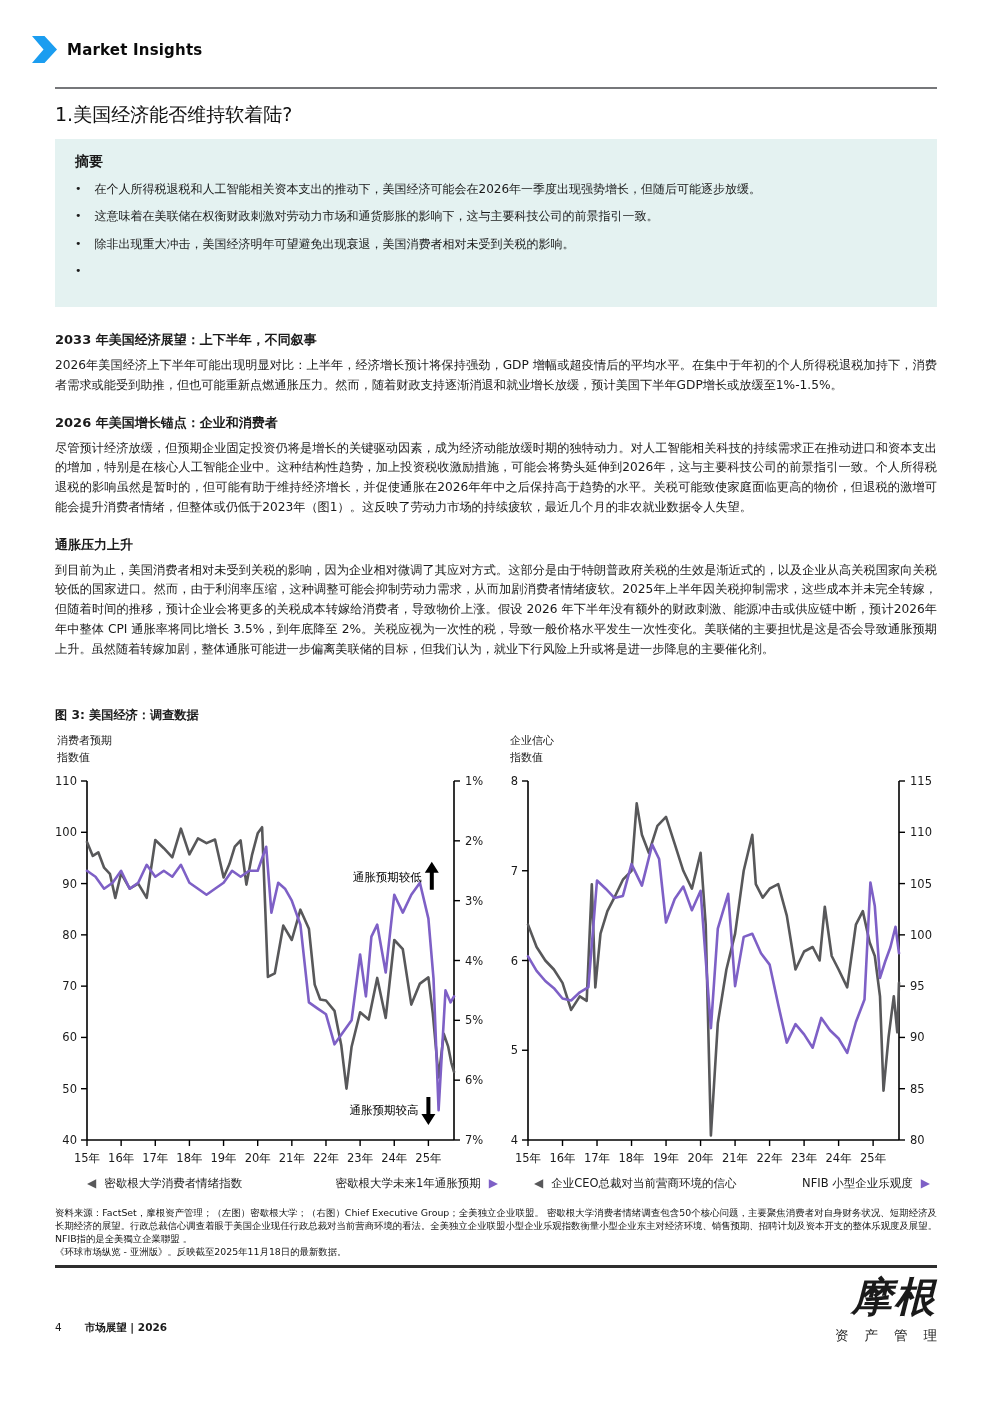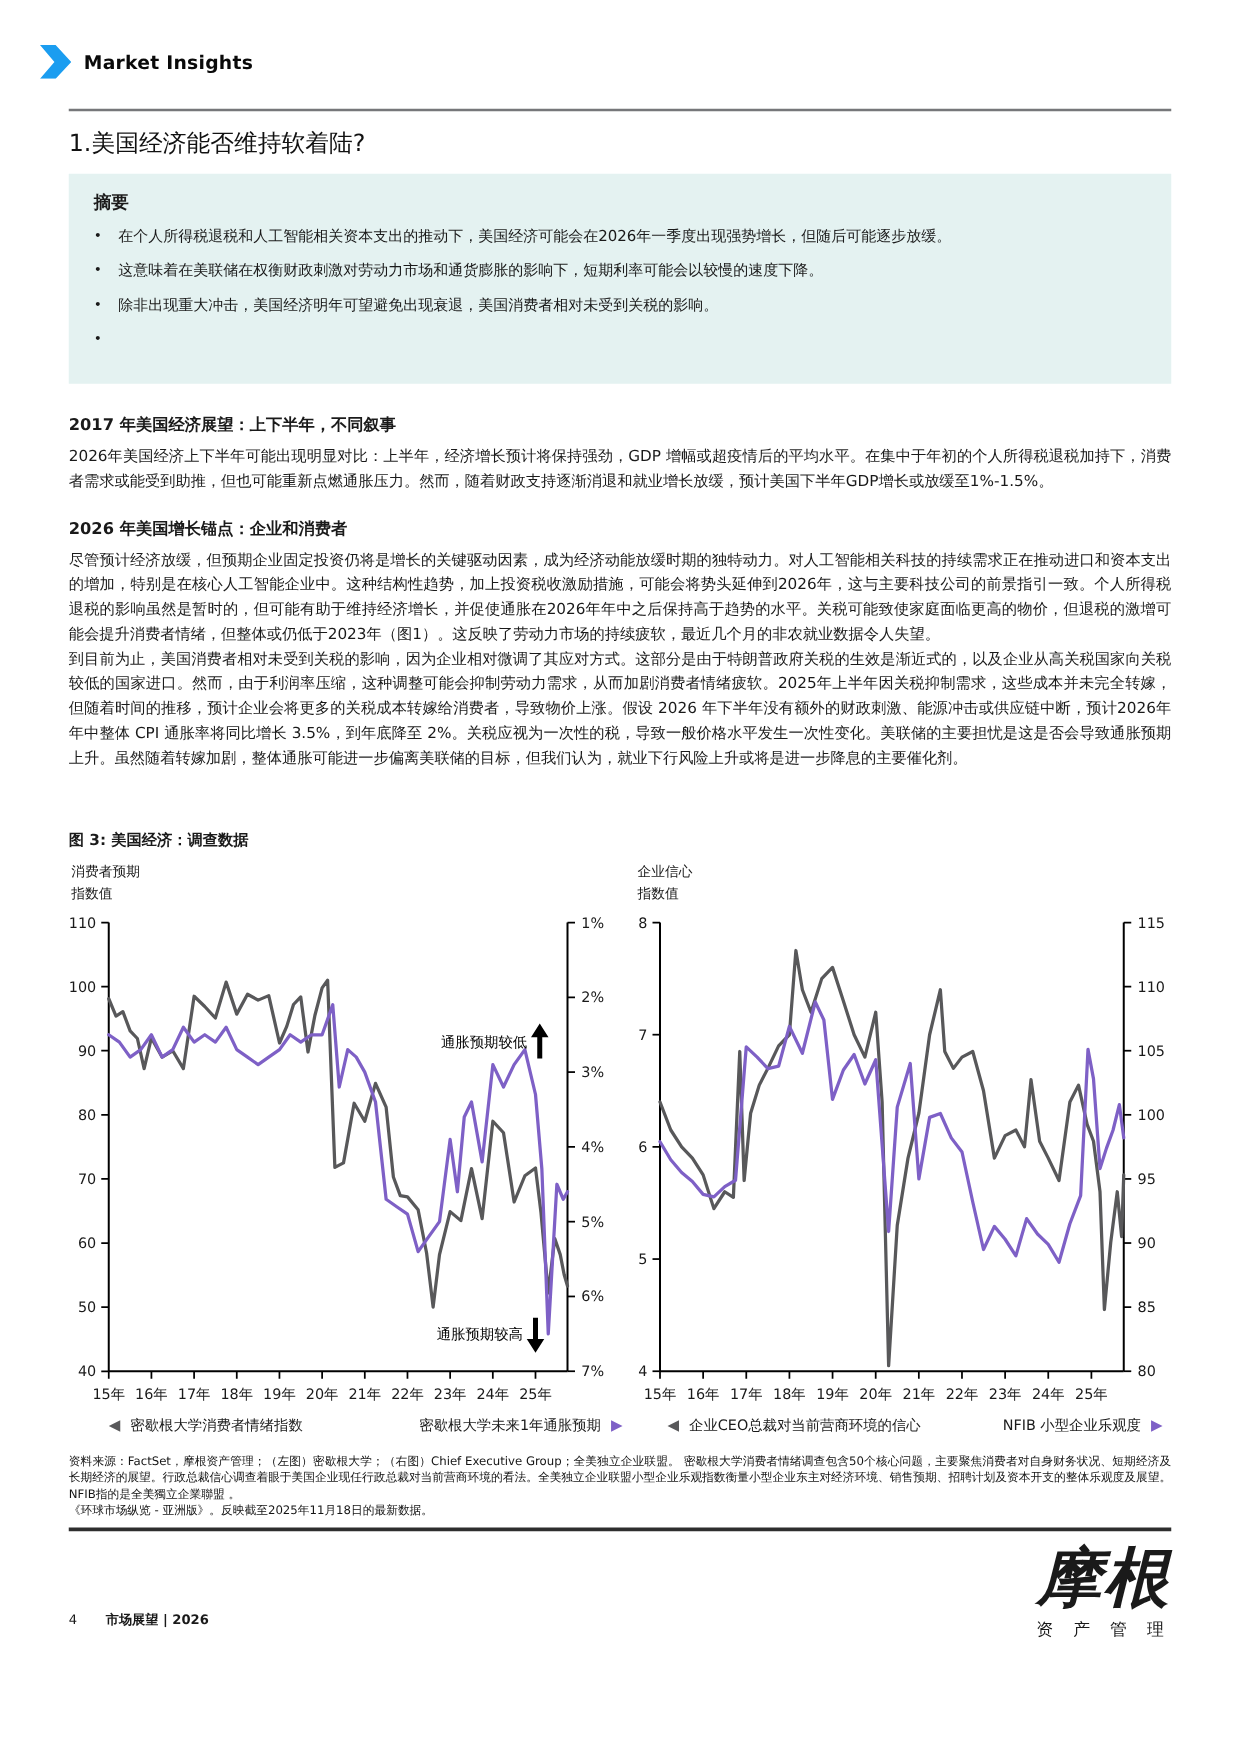--- a/index.html
+++ b/index.html
@@ -38,21 +38,21 @@
   .leg{display:inline-flex;align-items:center;gap:8px}
   .tri{font-size:12px;line-height:1}
 
   .source{margin:15px 55px 0;font-size:9.4px;line-height:1.4;color:#141414;text-align:justify}
   .bottom-rule{height:2.5px;background:#2e2e2e;margin:7px 55px 0}
 
   .footer{display:flex;justify-content:space-between;align-items:flex-end;margin:12px 55px 0}
   .foot-left{display:flex;align-items:baseline;gap:23px;font-size:10.5px;padding-bottom:10px}
   .doc-title{font-weight:600}
   .morgan{text-align:right}
-  .morgan-cn{font-family:Liberation Sans, sans-serif;font-style:italic;font-weight:bold;font-size:52px;line-height:1;letter-spacing:2px}
+  .morgan-cn{font-family:Liberation Mono, monospace;font-style:italic;font-weight:bold;font-size:41px;line-height:1;letter-spacing:2px}
   .morgan-sub{display:flex;justify-content:space-between;width:102px;font-size:13.5px;margin-top:6px}
 </style>
 </head>
 <body>
 
 <div class="page">
 
   <div class="header">
     <span>
       <svg width="25" height="27" viewBox="0 0 26 28">
@@ -68,37 +68,38 @@
 
   <section class="summary">
     <h2>摘要</h2>
     <ul>
       <li>
           <span class="dot">•</span>
           <span>在个人所得税退税和人工智能相关资本支出的推动下，美国经济可能会在2026年一季度出现强势增长，但随后可能逐步放缓。</span>
         </li>
       <li>
           <span class="dot">•</span>
-          <span>这意味着在美联储在权衡财政刺激对劳动力市场和通货膨胀的影响下，短期利率可能会以较慢的速度下降。</span>
+          <span>这意味着在美联储在权衡财政刺激对劳动力市场和通货膨胀的影响下，这与主要科技公司的前景指引一致。</span>
         </li>
       <li>
           <span class="dot">•</span>
           <span>除非出现重大冲击，美国经济明年可望避免出现衰退，美国消费者相对未受到关税的影响。</span>
         </li>
       <li>
           <span class="dot">•</span>
         </li>
     </ul>
   </section>
 
   <section class="sections">
-    <h3 class="sec-h">2017 年美国经济展望：上下半年，不同叙事</h3>
+    <h3 class="sec-h">2033 年美国经济展望：上下半年，不同叙事</h3>
     <p class="sec-p">2026年美国经济上下半年可能出现明显对比：上半年，经济增长预计将保持强劲，GDP 增幅或超疫情后的平均水平。在集中于年初的个人所得税退税加持下，消费者需求或能受到助推，但也可能重新点燃通胀压力。然而，随着财政支持逐渐消退和就业增长放缓，预计美国下半年GDP增长或放缓至1%-1.5%。</p>
     <h3 class="sec-h">2026 年美国增长锚点：企业和消费者</h3>
     <p class="sec-p">尽管预计经济放缓，但预期企业固定投资仍将是增长的关键驱动因素，成为经济动能放缓时期的独特动力。对人工智能相关科技的持续需求正在推动进口和资本支出的增加，特别是在核心人工智能企业中。这种结构性趋势，加上投资税收激励措施，可能会将势头延伸到2026年，这与主要科技公司的前景指引一致。个人所得税退税的影响虽然是暂时的，但可能有助于维持经济增长，并促使通胀在2026年年中之后保持高于趋势的水平。关税可能致使家庭面临更高的物价，但退税的激增可能会提升消费者情绪，但整体或仍低于2023年（图1）。这反映了劳动力市场的持续疲软，最近几个月的非农就业数据令人失望。</p>
+    <h3 class="sec-h">通胀压力上升</h3>
     <p class="sec-p">到目前为止，美国消费者相对未受到关税的影响，因为企业相对微调了其应对方式。这部分是由于特朗普政府关税的生效是渐近式的，以及企业从高关税国家向关税较低的国家进口。然而，由于利润率压缩，这种调整可能会抑制劳动力需求，从而加剧消费者情绪疲软。2025年上半年因关税抑制需求，这些成本并未完全转嫁，但随着时间的推移，预计企业会将更多的关税成本转嫁给消费者，导致物价上涨。假设 2026 年下半年没有额外的财政刺激、能源冲击或供应链中断，预计2026年年中整体 CPI 通胀率将同比增长 3.5%，到年底降至 2%。关税应视为一次性的税，导致一般价格水平发生一次性变化。美联储的主要担忧是这是否会导致通胀预期上升。虽然随着转嫁加剧，整体通胀可能进一步偏离美联储的目标，但我们认为，就业下行风险上升或将是进一步降息的主要催化剂。</p>
   </section>
 
   <section class="figure">
     <div class="fig-cap">图 3: 美国经济：调查数据</div>
 
     <div class="charts">
       <div class="chart-col-left">
         <div class="axis-title">
           <div>消费者预期</div>

